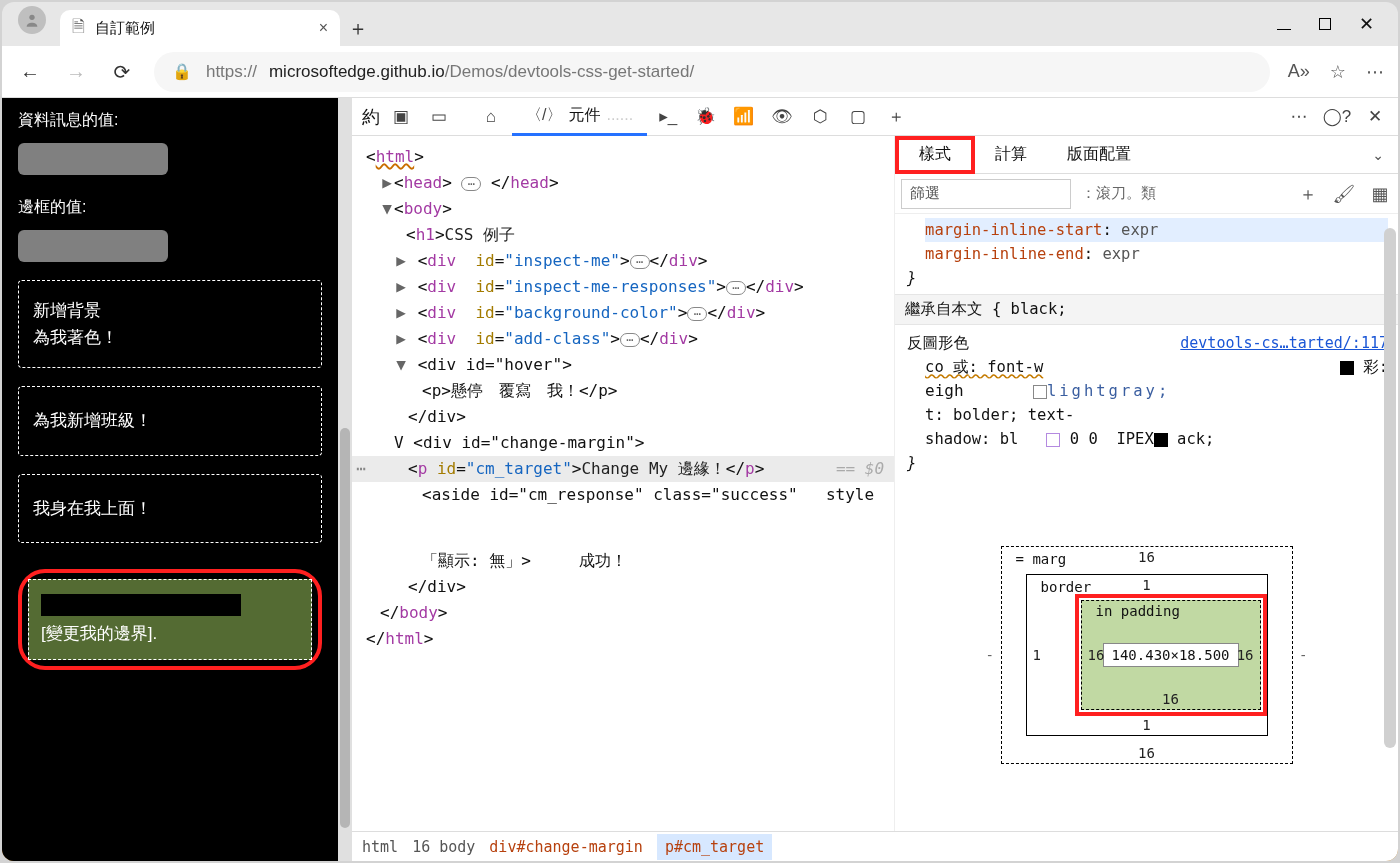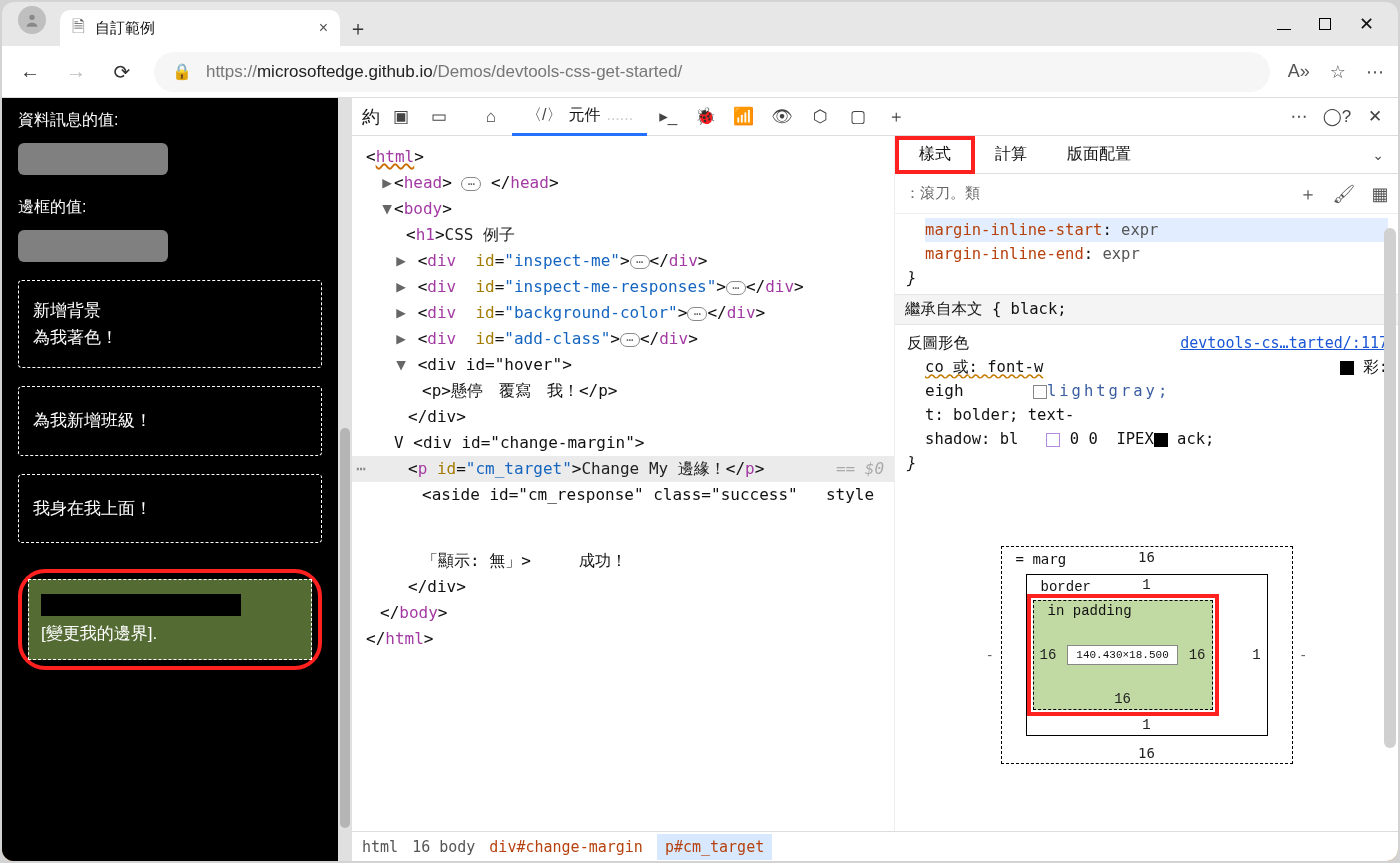--- a/index.html
+++ b/index.html
@@ -110,21 +110,21 @@
   height: 40px;
   background: #f6f6f6;
   border-radius: 20px;
   display: flex;
   align-items: center;
   padding: 0 18px;
   font-size: 17px;
   color: #777;
 }
 .urlfield .lock { margin-right: 14px; color:#666; font-size: 16px; }
-.urlfield .host { color: #222; }
+.urlfield .host { color: #222; margin-left: 12px; }
 .url-right {
   margin-left: auto;
   display: flex;
   gap: 20px;
   font-size: 18px;
   color: #555;
 }
 
 
 .content {
@@ -420,43 +420,42 @@
 }
 .bm-label-corner {
   position: absolute; top: 4px; left: 14px;
 }
 .bm-border {
   width: 242px;
   height: 162px;
   border: 1.6px solid #000;
   display: flex;
   align-items: center;
-  justify-content: flex-start;
+  justify-content: flex-end;
   position: relative;
-  font-family: Liberation Mono, monospace;
 }
 .bm-padding {
   width: 180px;
   height: 110px;
   border: 1.6px dashed #000;
   background: #c1d9a3;
   display: flex;
   align-items: center;
   justify-content: center;
   position: relative;
 }
 .bm-red {
   border: 4px solid #ff2020;
   padding: 2px;
 }
 .bm-content {
   background: #fff;
   border: 1.2px solid #888;
   padding: 3px 8px;
-  font-size: 11px;
+  font-size: 14px;
 }
 .bm-side {
   position: absolute;
   font-size: 14px;
   color: #222;
 }
 .bm-top    { top: 2px; left: 50%; transform: translateX(-50%); }
 .bm-bottom { bottom: 2px; left: 50%; transform: translateX(-50%); }
 .bm-left   { left: 6px; top: 50%; transform: translateY(-50%); }
 .bm-right  { right: 6px; top: 50%; transform: translateY(-50%); }
@@ -616,20 +615,23 @@
                 <span>計算</span>
               </div>
             <div class="sp-tab">
                 <span>版面配置</span>
               </div>
             <span class="spacer"></span>
             <span class="chev">⌄</span>
           </div>
 
           <div class="sp-toolbar">
+            <div class="sp-filter">
+                <span>篩選</span>
+              </div>
             <span class="dim">：滾刀。類</span>
             <span class="spacer"></span>
             <span class="tb-icon">＋</span>
             <span class="tb-icon">🖌</span>
             <span class="tb-icon">▦</span>
           </div>
 
           <div class="sp-css">
             <div class="hilite"><span class="propn">margin-inline-start</span>: <span class="val">expr</span></div>
             <div><span class="propn">margin-inline-end</span>: <span class="val">expr</span></div>

